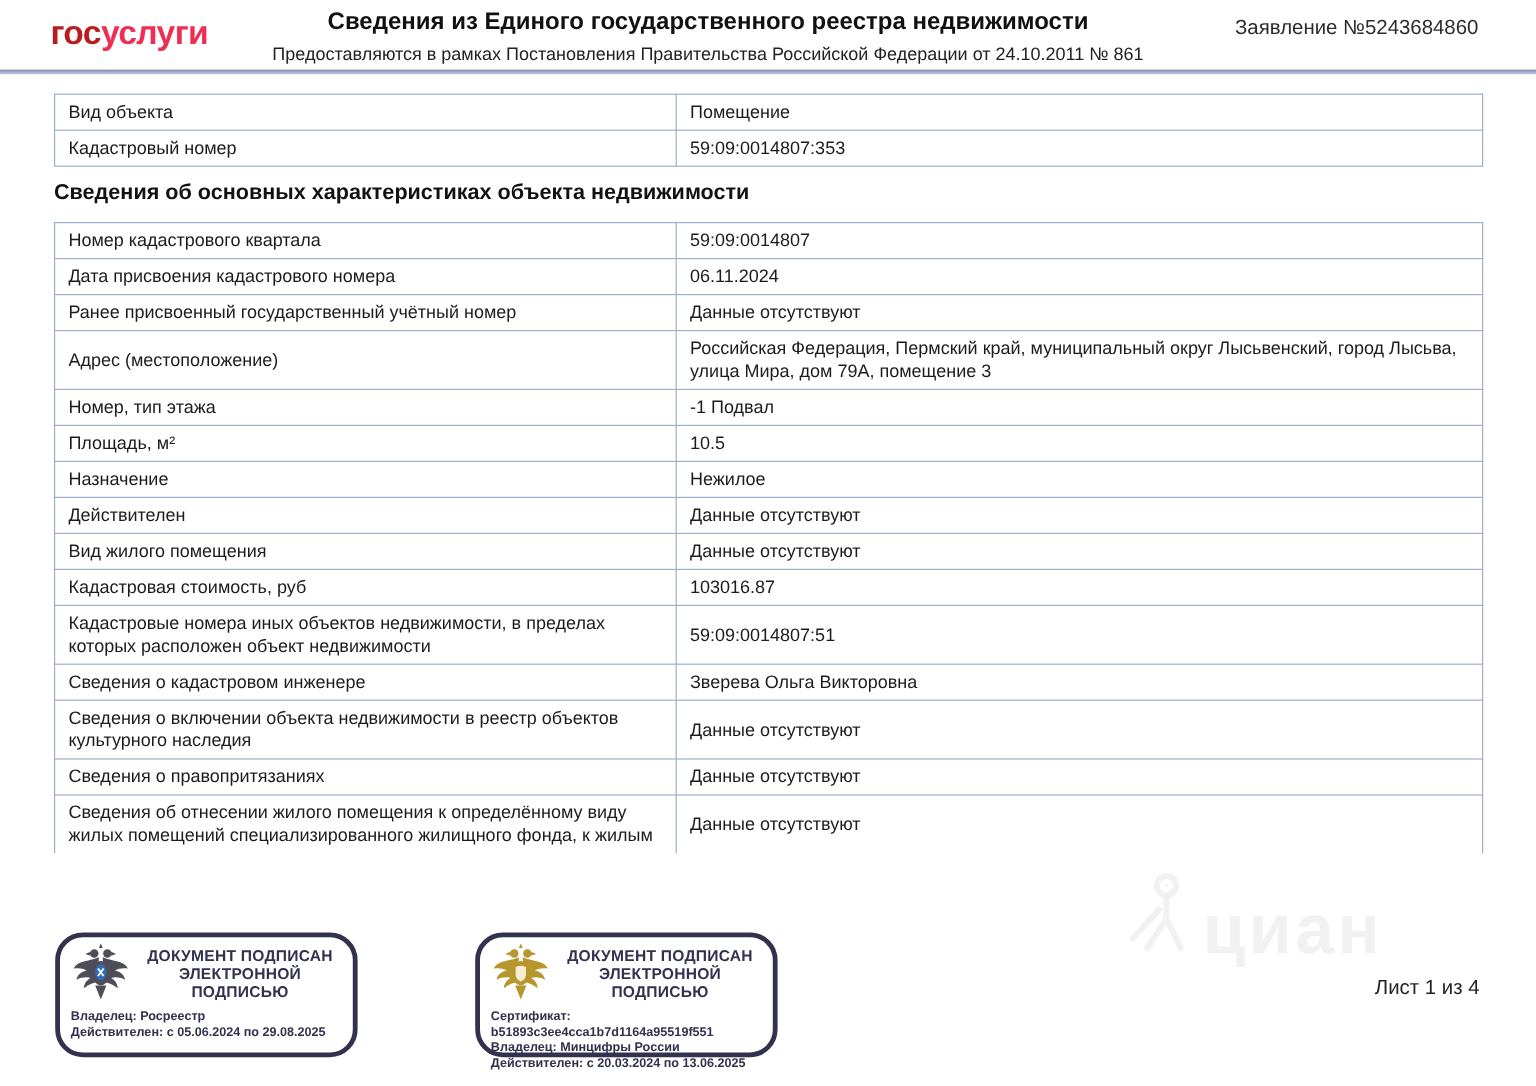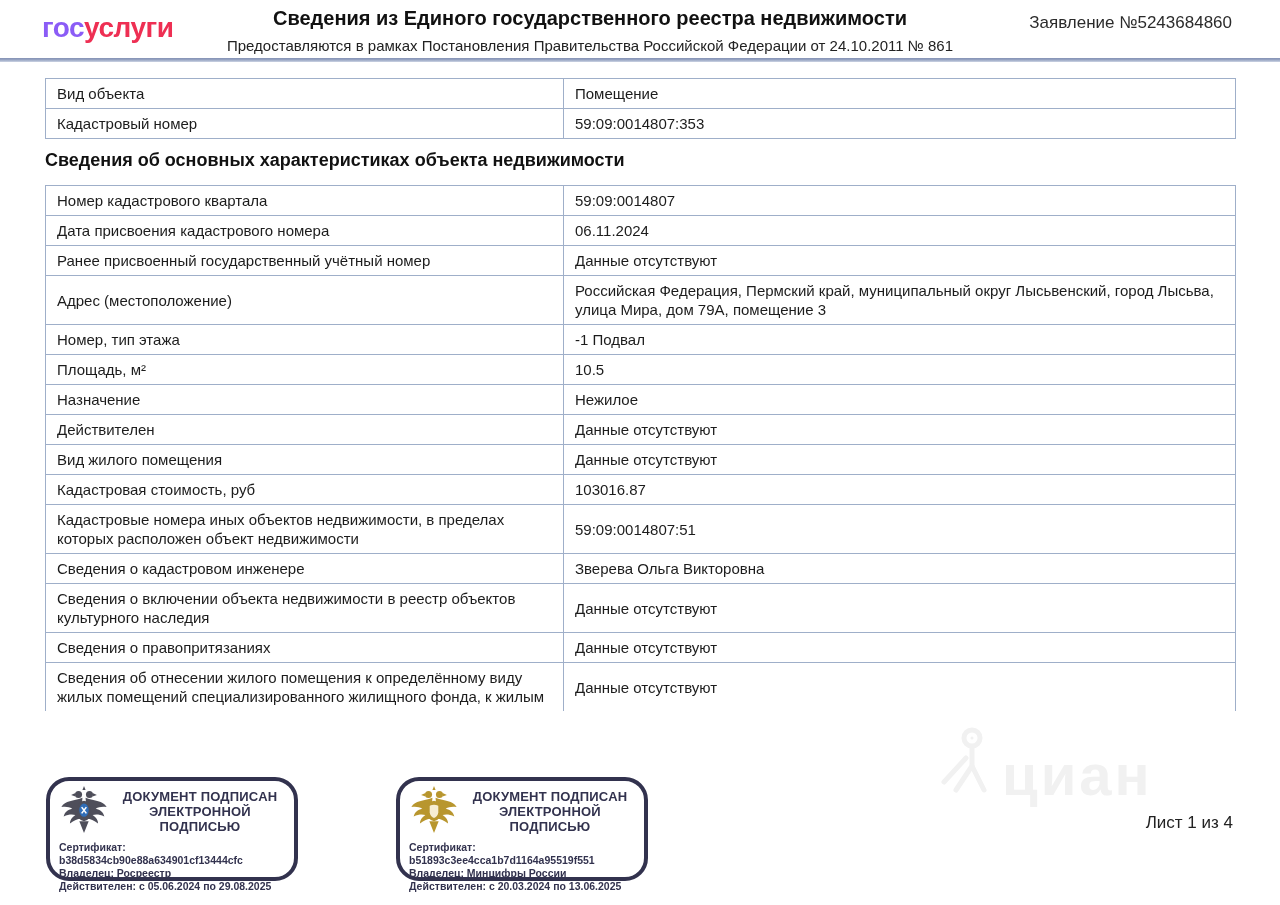--- a/index.html
+++ b/index.html
@@ -3,21 +3,21 @@
 <meta charset="utf-8">
 <style>
   * { margin:0; padding:0; box-sizing:border-box; }
   html,body { background:#fff; }
   .page {
     position:relative; width:1280px; height:905px; background:#fff; overflow:hidden;
     font-family:"Liberation Sans","DejaVu Sans",sans-serif; color:#1c1c1c;
   }
   
   .logo { position:absolute; left:42px; top:12px; font-size:28px; font-weight:700; letter-spacing:-0.5px; }
-  .logo .blue { color:#8b5cf6; }
+  .logo .blue { color:#b91c1c; }
   .logo .red  { color:#ee2f53; }
   .header-center { position:absolute; left:160px; right:260px; top:7px; text-align:center; }
   .doc-title { font-size:20px; font-weight:700; color:#111;text-align:center; }
   .doc-subtitle { font-size:15px; margin-top:7px; color:#222; }
   .application { position:absolute; right:48px; top:13px; font-size:17px; color:#2b2b2b; }
   .header-rule { position:absolute; left:0; top:58px; width:1280px; height:4px;
     background:linear-gradient(to bottom,#8492b5 0%,#97a4c2 45%,#ccd4e4 100%); }
   
   table.reg { border-collapse:collapse; table-layout:fixed; width:1190px; font-size:15px; color:#1c1c1c; background:#fff; }
   table.reg td { border:1px solid #9fafc9; padding:5px 11px; line-height:19px; vertical-align:middle; overflow:hidden; }
@@ -170,21 +170,20 @@
         <ellipse cx="32" cy="31" rx="6" ry="8.5" fill="#2f6db8"></ellipse>
         <path d="M29 27 l6 8 M35 27 l-6 8" stroke="#ffffff" stroke-width="2"></path>
       </svg>
       <div class="stamp-title">
         <div>ДОКУМЕНТ ПОДПИСАН</div>
         <div>ЭЛЕКТРОННОЙ</div>
         <div>ПОДПИСЬЮ</div>
       </div>
     </div>
     <div class="stamp-meta">
-      <div>Сертификат: b38d5834cb90e88a634901cf13444cfc</div>
       <div>Владелец: Росреестр</div>
       <div>Действителен: с 05.06.2024 по 29.08.2025</div>
     </div>
   </div>
 
   <div class="stamp s2">
     <div class="stamp-top">
       <svg class="eagle eagle-gold" viewBox="0 0 64 64">
         <g fill="currentColor">
           <circle cx="25" cy="11" r="4.5"></circle>

